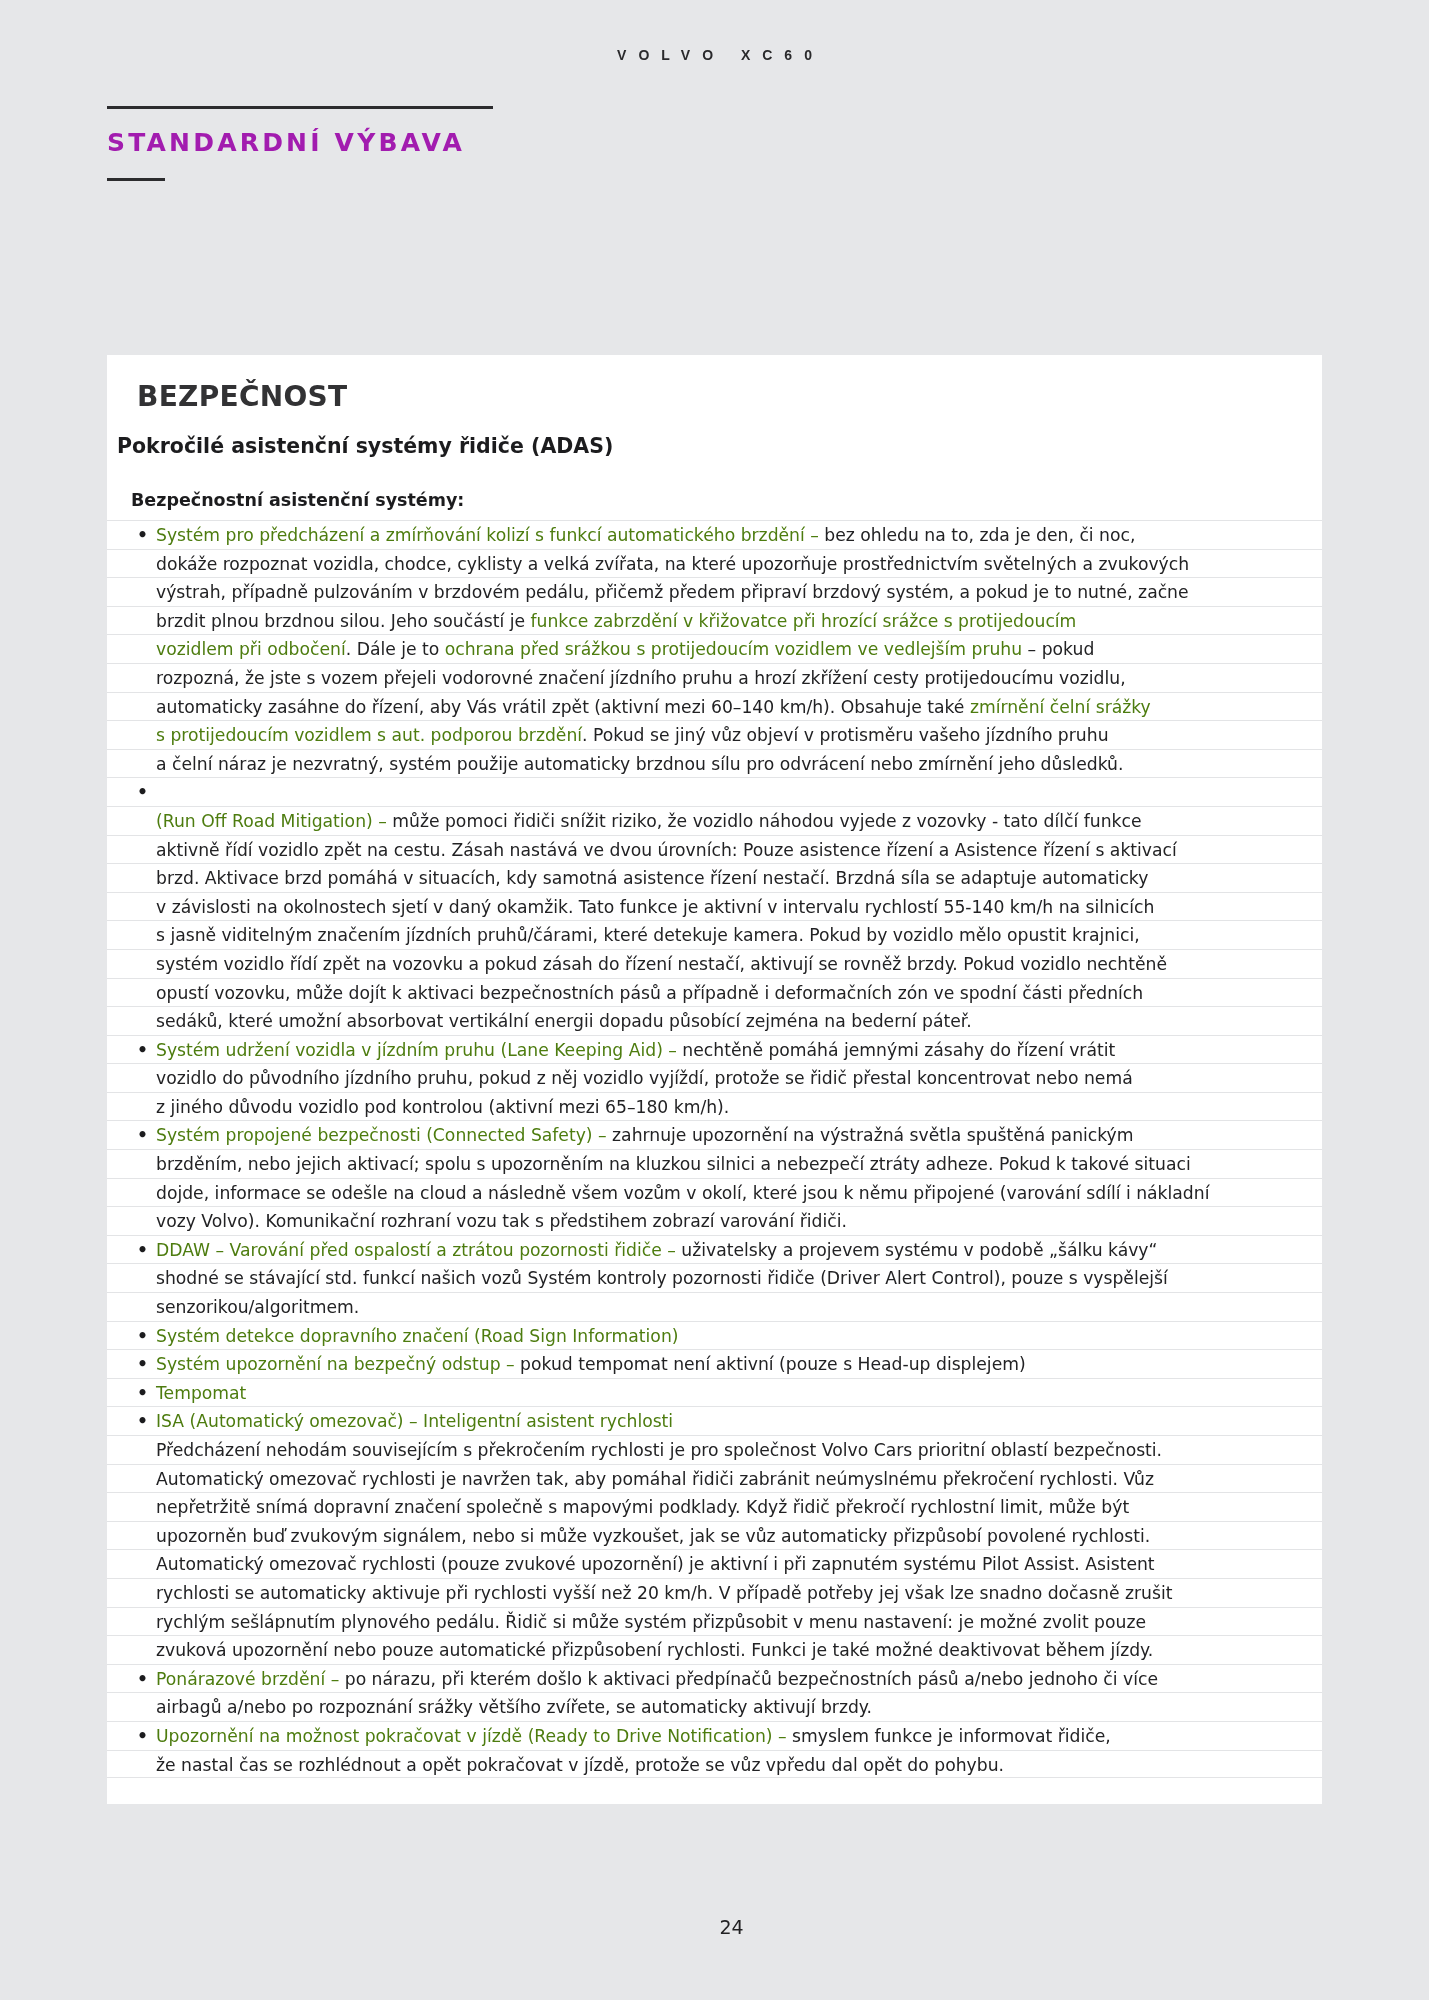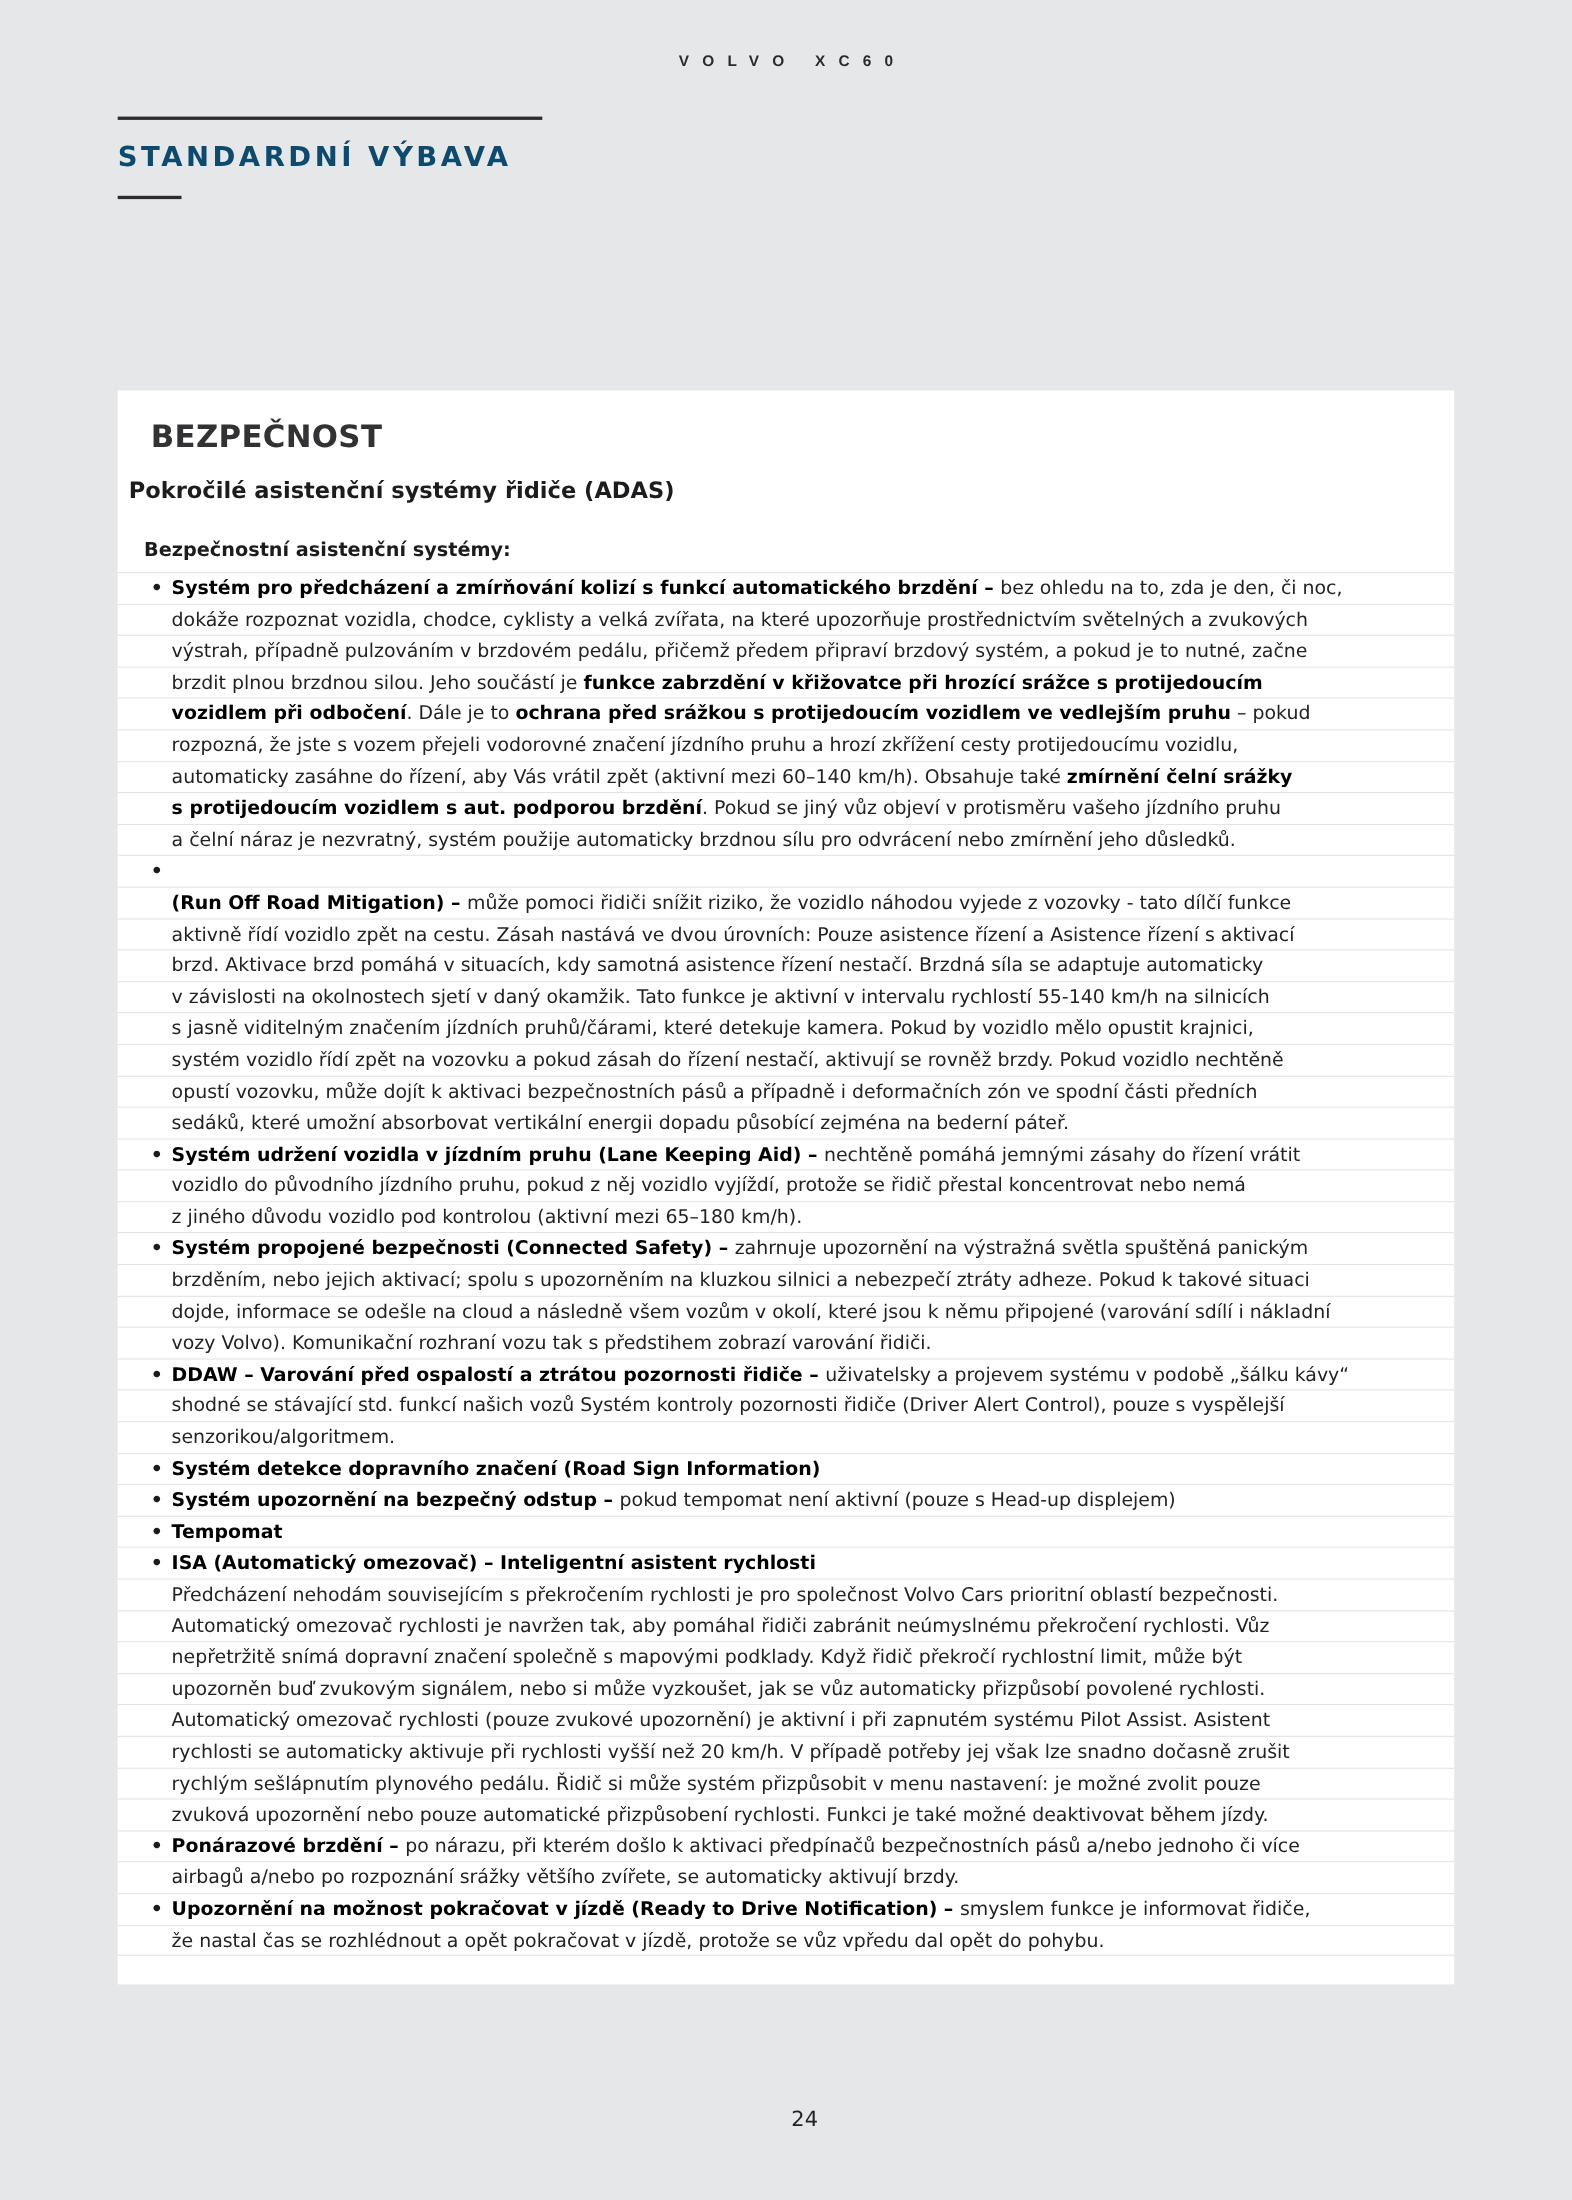--- a/index.html
+++ b/index.html
@@ -38,21 +38,21 @@
       background: #2c2c2e;
     }
     .section-title {
       position: absolute;
       left: 107px;
       top: 127px;
       font-family: "DejaVu Sans", sans-serif;
       font-weight: bold;
       font-size: 25px;
       letter-spacing: 3.2px;
-      color: #0c4a6e;
+      color: #a21caf;
       margin: 0;
       line-height: 32px;
     }
     .rule-short {
       position: absolute;
       left: 107px;
       top: 178px;
       width: 58px;
       height: 3px;
       background: #2c2c2e;
@@ -123,22 +123,22 @@
       border-bottom: 1.5px solid #e3e4e6;
     }
     .line .bullet {
       position: absolute;
       left: 30px;
       top: 0;
       font-weight: bold;
       color: #1c1c1e;
     }
     .line b {
-      font-weight: bold;
-      color: #000000;
+      font-weight: normal;
+      color: #4d7c0f;
     }
     .page-number {
       position: absolute;
       top: 1916px;
       left: 0;
       width: 1429px;
       text-align: center;
       font-family: "DejaVu Sans", sans-serif;
       font-size: 19px;
       color: #222224;

